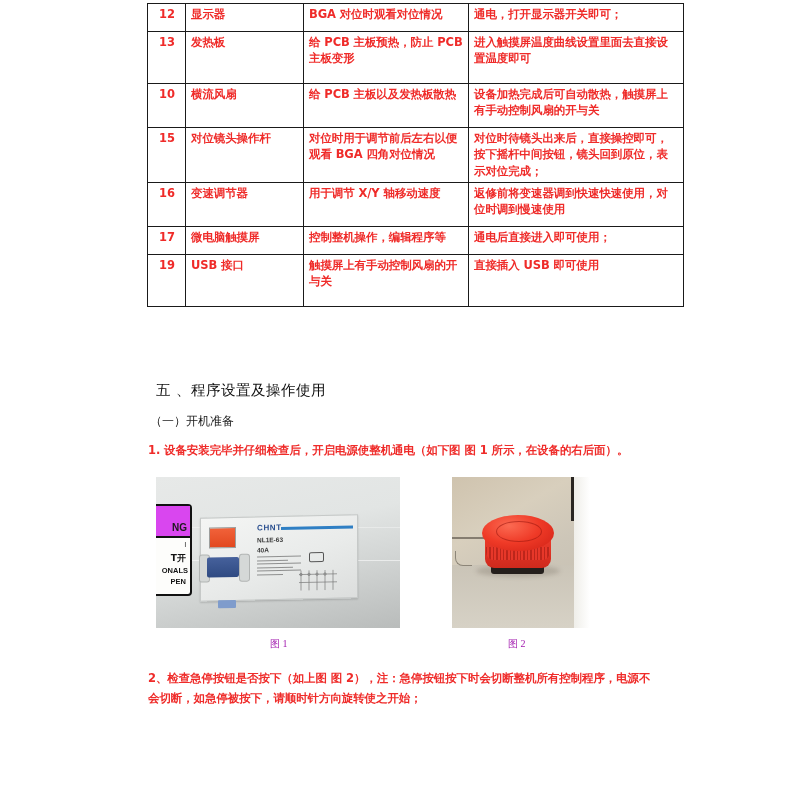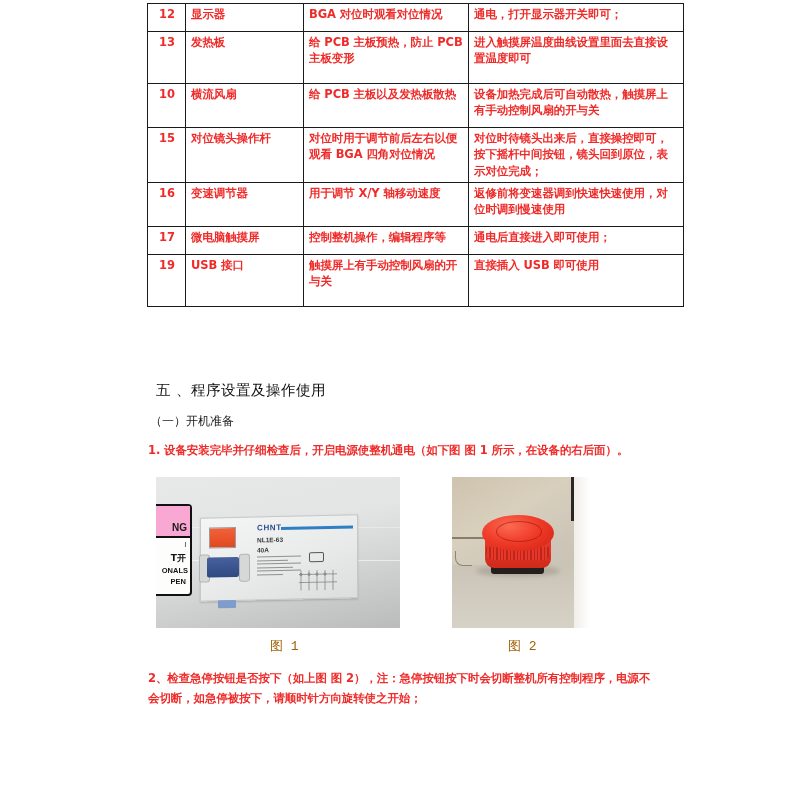--- a/index.html
+++ b/index.html
@@ -105,21 +105,21 @@
   .placard {
     position: absolute;
     left: -26px; top: 27px;
     width: 58px; height: 88px;
     background: #fdfdfb;
     border: 2.5px solid #111;
     border-radius: 4px;
   }
   .placard-top {
     position: absolute; left: 0; right: 0; top: 0; height: 30px;
-    background: #f9a8d4;
+    background: #d946ef;
     border-bottom: 2.5px solid #111;
   }
   .placard-top span {
     position: absolute; right: 3px; bottom: 3px;
     font-size: 10px; font-weight: bold; color: #1a1a1a;
     font-family: "Liberation Sans", sans-serif;
   }
   .placard-l1 { position:absolute; right:4px; top:35px; font-size:7px; color:#141414; font-family:"Liberation Sans",sans-serif;}
   .placard-l2 { position:absolute; right:4px; top:46px; font-size:9px; font-weight:bold; color:#141414; font-family:"DejaVu Sans",sans-serif;}
   .placard-l3 { position:absolute; right:2px; top:60px; font-size:7.5px; font-weight:bold; color:#141414; font-family:"Liberation Sans",sans-serif;}
@@ -266,23 +266,23 @@
     position: absolute; left: 3px; top: 74px;
     width: 16px; height: 14px;
     border-left: 1.5px solid #8c8578;
     border-bottom: 1.5px solid #8c8578;
     border-radius: 0 0 0 8px;
   }
 
   
   .caption {
     position: absolute;
-    font-size: 13px;
-    color: #a16207;
-    font-family: Liberation Mono, monospace;
+    font-size: 10px;
+    color: #a21caf;
+    font-family: Liberation Serif, serif;
   }
   .cap1 { left: 270px; top: 637px; }
   .cap2 { left: 508px; top: 637px; }
 </style>
 </head>
 <body>
 
 <div class="page">
 
   <table class="spec-table">

